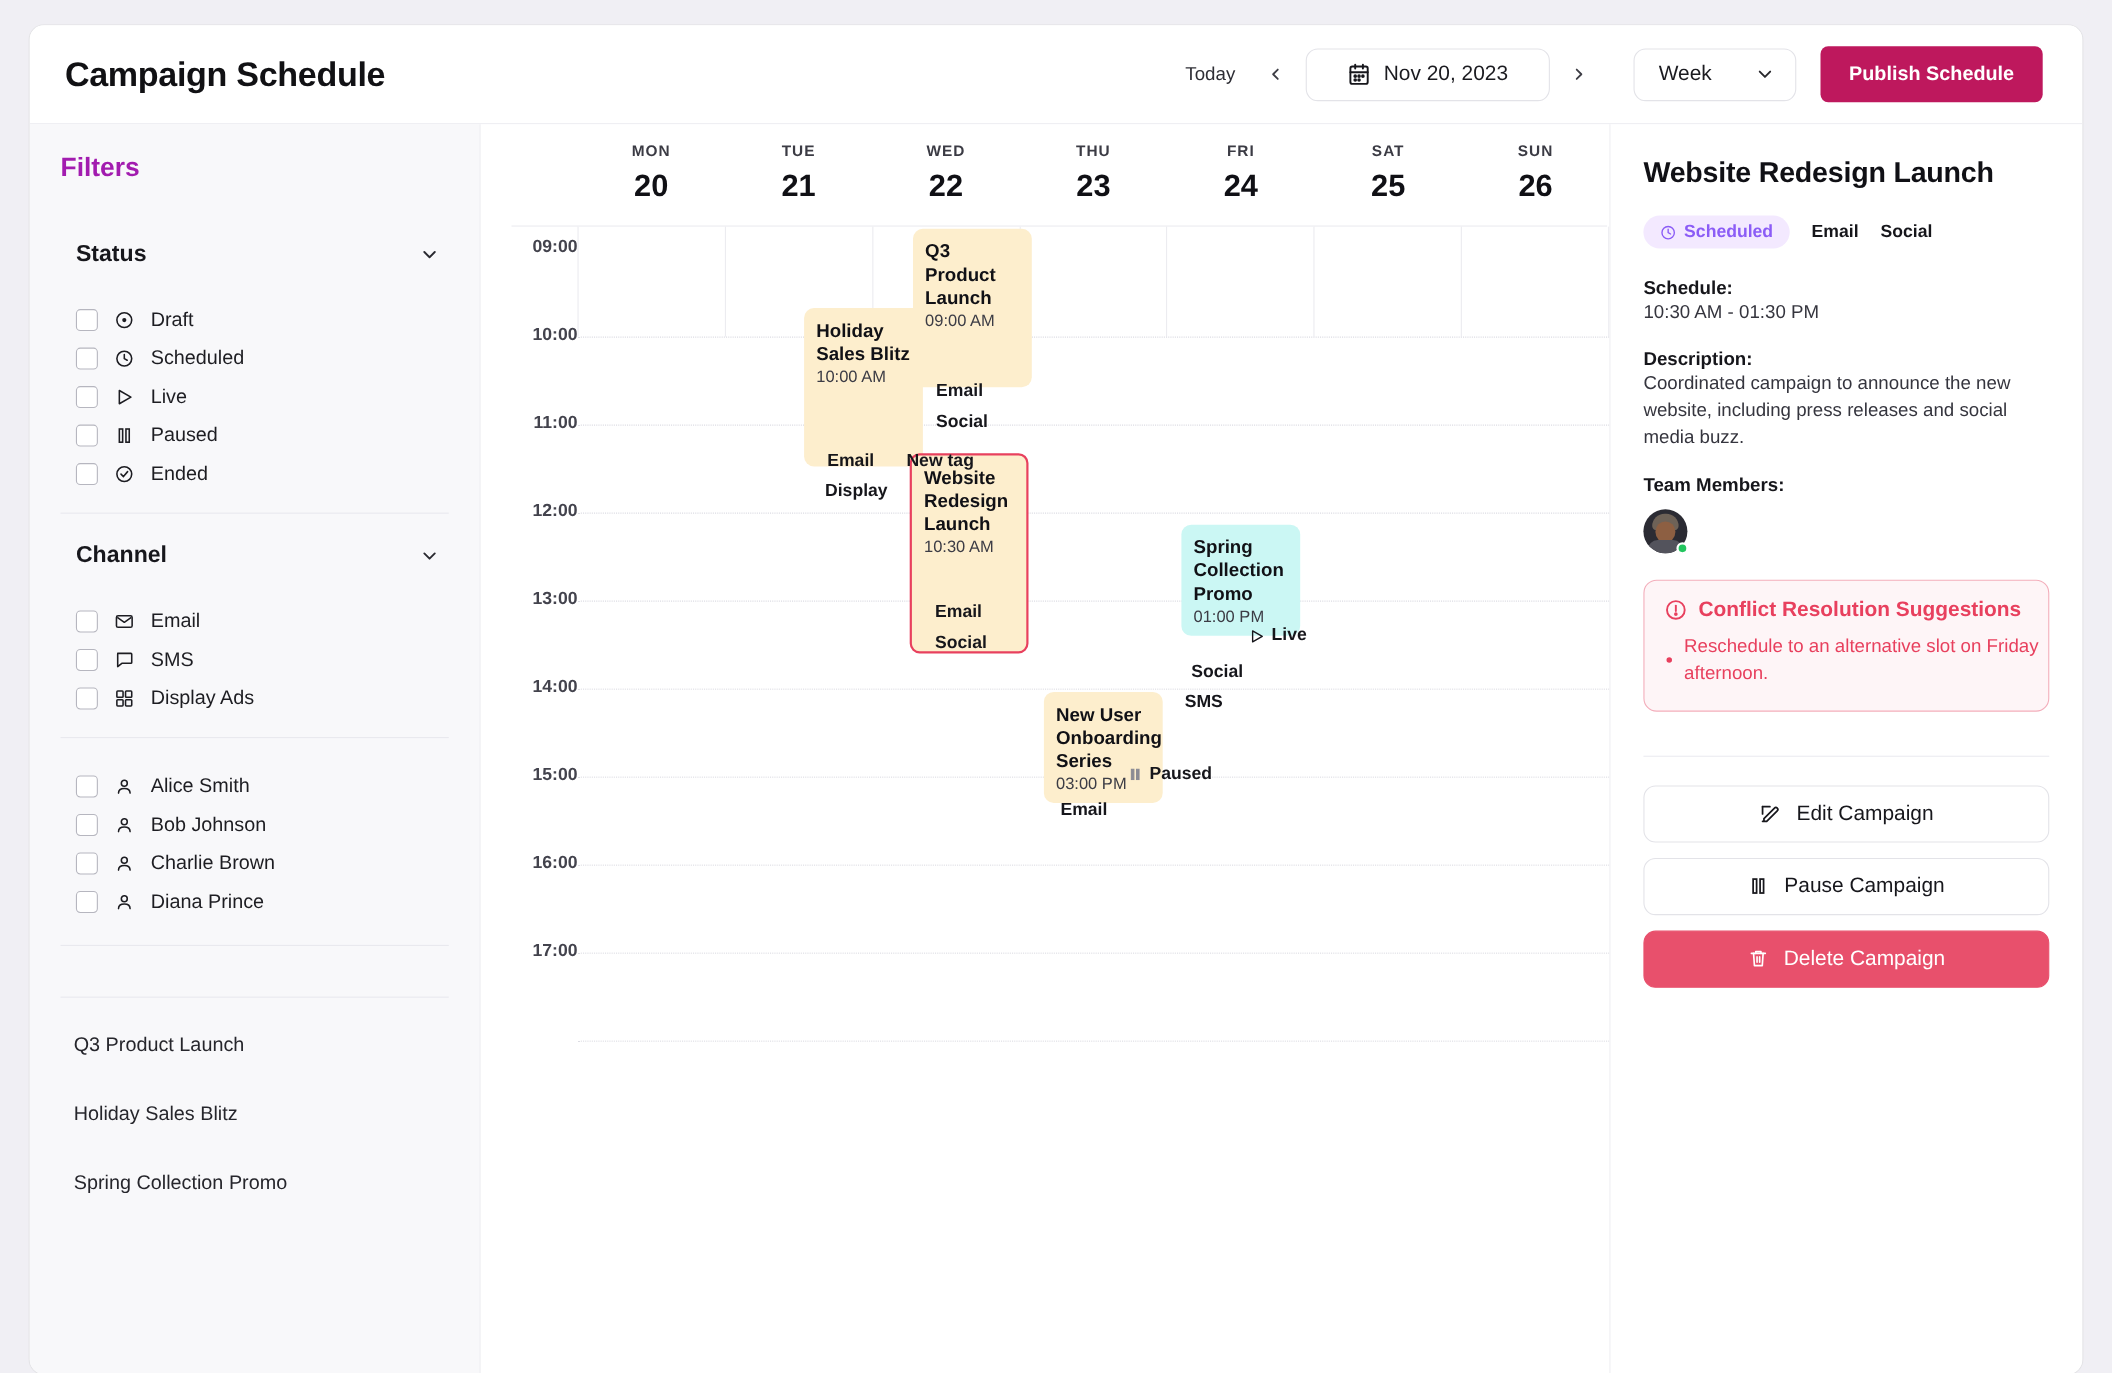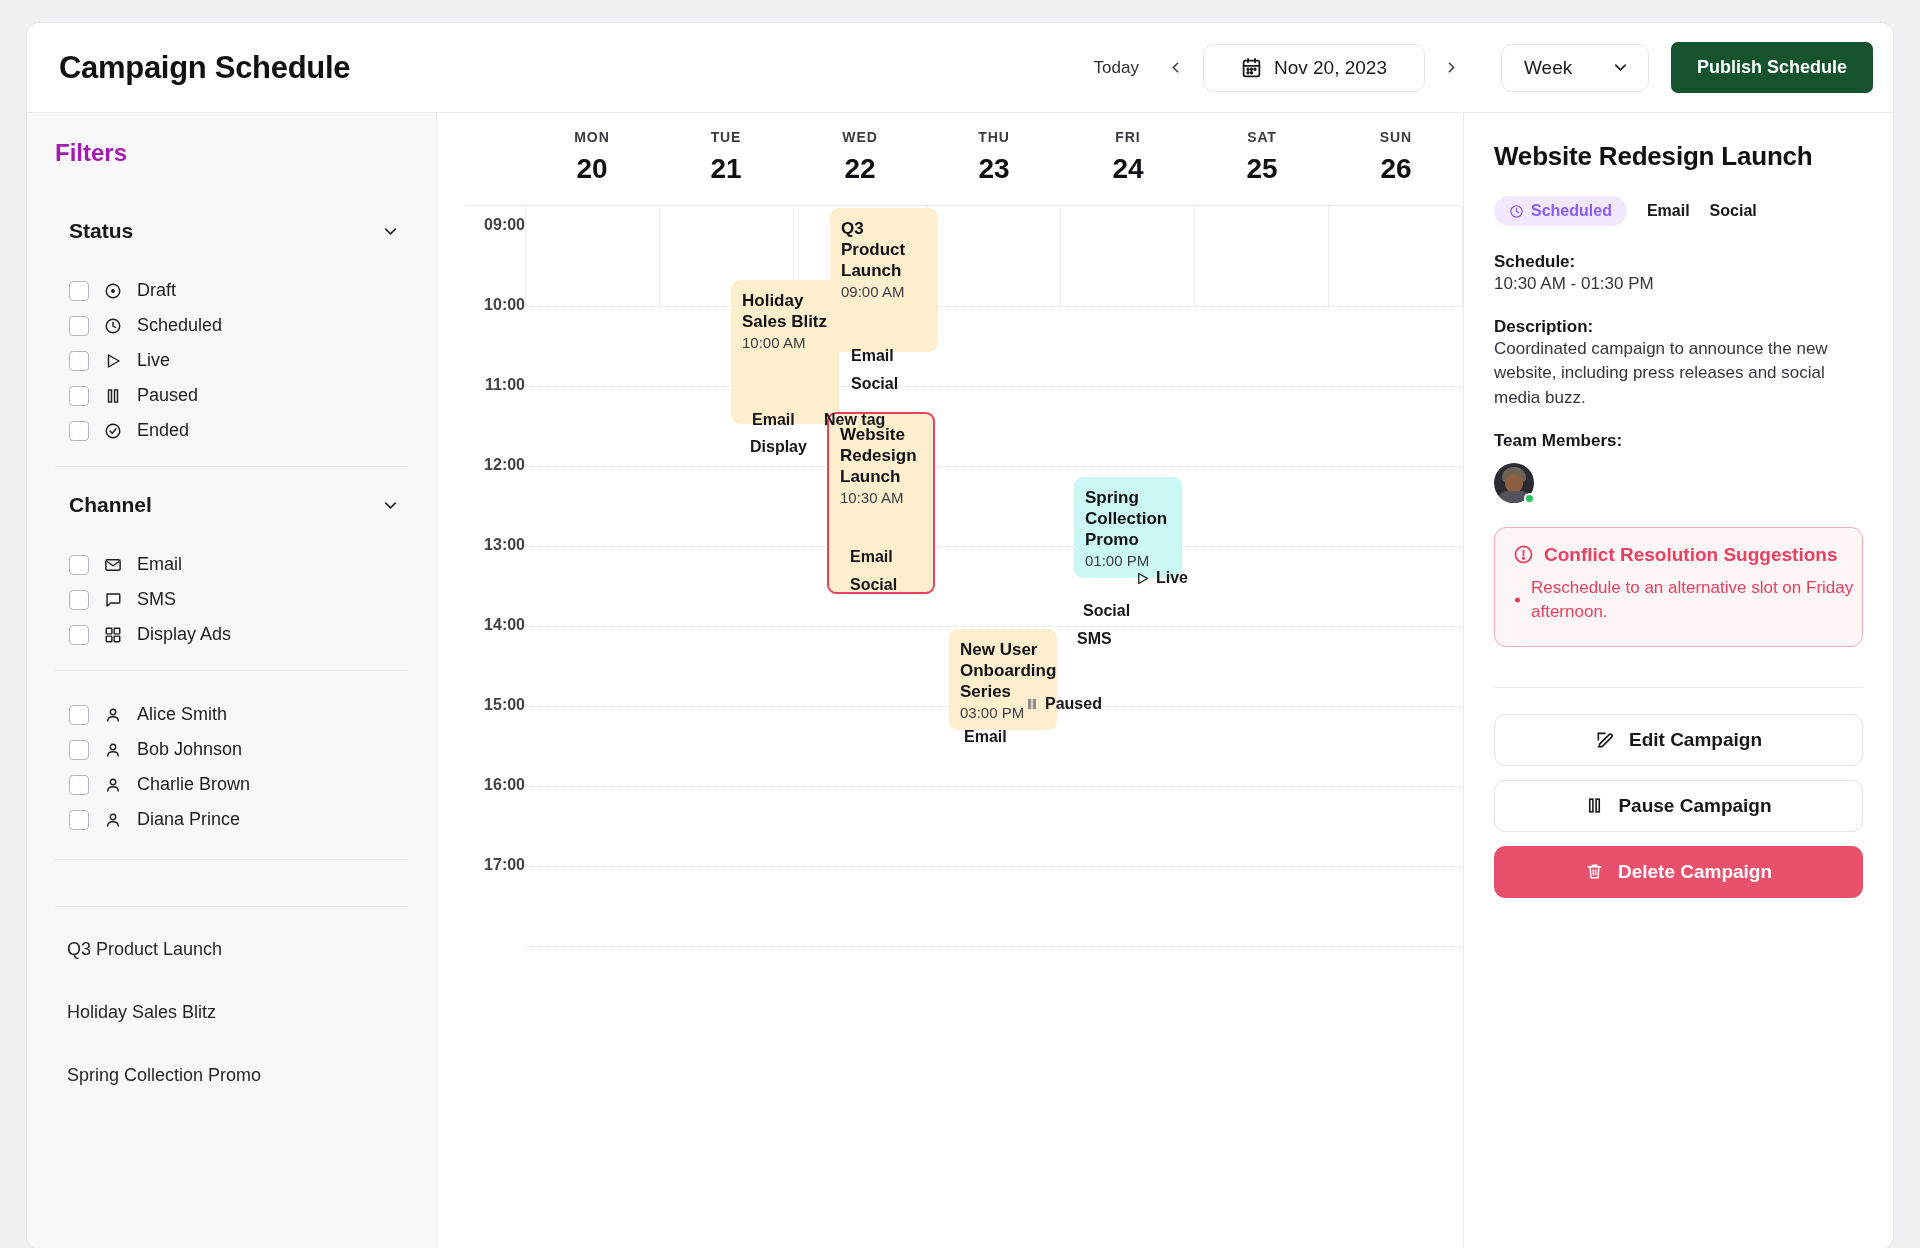--- a/index.html
+++ b/index.html
@@ -20,21 +20,21 @@
     display: flex;
     flex-direction: column;
   }
 
   
   .header {
     height: 90px;
     flex: 0 0 90px;
     display: flex;
     align-items: center;
-    padding: 0 20px 0 32px;
+    padding: 0 36px 0 32px;
     border-bottom: 1px solid #ececf0;
     background: #fff;
   }
   .app-title {
     font-size: 31px;
     font-weight: bold;
     color: #111114;
     letter-spacing: -0.3px;
   }
   .header-right {
@@ -86,21 +86,21 @@
     padding: 12px 18px 12px 22px;
     margin-left: 28px;
     min-width: 148px;
     background: #fff;
     cursor: pointer;
   }
   .view-select .vs-label { font-size: 19px; color: #1b1b20; }
   .view-select .chev { margin-left: auto; color: #27272c; display:flex; }
   .publish-btn {
     margin-left: 22px;
-    background: #14532d;
+    background: #be185d;
     color: #fff;
     border: none;
     border-radius: 7px;
     padding: 15px 26px;
     font-size: 18px;
     font-weight: bold;
     cursor: pointer;
     font-family: inherit;
   }
 
@@ -350,21 +350,21 @@
   .panel-divider { height: 1px; background: #ececf0; margin: 40px 0 26px 0; }
   .action-btn {
     width: 100%;
     display: flex; align-items: center; justify-content: center;
     gap: 14px;
     border: 1px solid #e3e3e8;
     border-radius: 11px;
     background: #fff;
     padding: 14px 0;
     font-size: 19px;
-    font-weight: bold;
+    font-weight: normal;
     color: #17171c;
     margin-bottom: 14px;
     cursor: pointer;
     font-family: inherit;
   }
   .action-btn.danger {
     background: #e8506c;
     border-color: #e8506c;
     color: #fff;
   }

